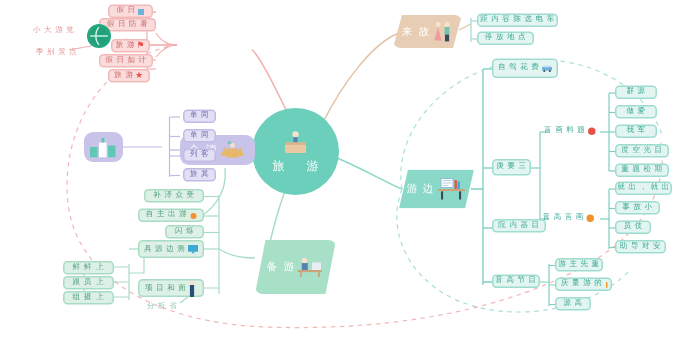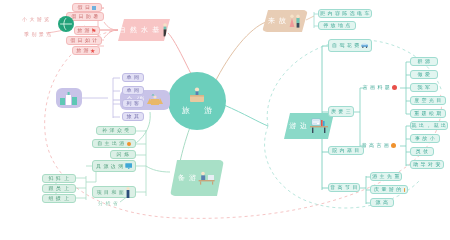--- a/index.html
+++ b/index.html
@@ -177,28 +177,20 @@
   <div id="center-node" style="left:168px;top:72px;width:58px;height:58px;">
     <svg width="20" height="16" viewBox="0 0 20 16">
       <circle cx="10" cy="2.6" r="2.1" fill="#f6e2c8"></circle>
       <rect x="8.6" y="4.4" width="2.8" height="4" fill="#5b7fb0"></rect>
       <rect x="3" y="8" width="14" height="7" rx="1" fill="#e8c9a0"></rect>
       <rect x="3" y="8" width="14" height="1.6" fill="#d9b488"></rect>
     </svg>
     <span class="clab">旅 游</span>
   </div>
 
-  <div class="hex pinkbig" style="left:118px;top:19px;width:52px;height:22px;">
-    <span>自 然 水 基</span>
-    <svg class="inline-ico" width="8" height="14" viewBox="0 0 8 14">
-      <circle cx="4" cy="2" r="1.8" fill="#f6e2c8"></circle>
-      <rect x="2.6" y="3.6" width="2.8" height="3" fill="#6fc3b2"></rect>
-      <rect x="2.6" y="6.4" width="2.8" height="7" fill="#3a3a3a"></rect>
-    </svg>
-  </div>
 
   <div class="node chip pink" style="left:72px;top:3px;width:30px;height:9px;">
     <span>假 日</span>
     <span style="display:inline-block;width:4px;height:4px;background:#6fb0dd;margin-left:2px;"></span>
   </div>
   <div class="node chip pink" style="left:66px;top:12px;width:38px;height:9px;">
     <span>假 日 防 暑</span>
   </div>
   <div class="node chip pink" style="left:74px;top:26px;width:26px;height:9px;">
     <span>旅 游</span>
@@ -303,21 +295,21 @@
       <path d="M4 4 L1.6 13 H6.4 Z" fill="#f09a9a"></path>
       <circle cx="10" cy="2.2" r="1.7" fill="#f6e2c8"></circle>
       <rect x="8.4" y="4" width="3.2" height="5" fill="#6fc3b2"></rect>
       <rect x="8.6" y="9" width="2.8" height="4.6" fill="#3a4a5a"></rect>
     </svg>
   </div>
 
   <div class="node chip teal" style="left:318px;top:9px;width:54px;height:9px;">距 内 容 陈 选 电 车</div>
   <div class="node chip teal" style="left:318px;top:21px;width:38px;height:9px;">停 放 地 点</div>
 
-  <div class="hex tealbig" style="left:284px;top:113px;width:50px;height:26px;font-family:Liberation Serif, serif;">
+  <div class="hex tealbig" style="left:266px;top:113px;width:50px;height:26px;font-family:Liberation Serif, serif;">
     <span>游 边</span>
     <svg class="inline-ico" width="20" height="16" viewBox="0 0 20 16">
       <rect x="3" y="1" width="8" height="6" fill="#ffffff" stroke="#8fb6d8" stroke-width=".6"></rect>
       <path d="M4 2.4 H10 M4 4 H10 M4 5.6 H8" stroke="#9fc4e0" stroke-width=".5"></path>
       <rect x="1" y="8" width="18" height="1.4" fill="#c9a37a"></rect>
       <rect x="12" y="2" width="1.6" height="6" fill="#e8504a"></rect>
       <rect x="14" y="3" width="1.6" height="5" fill="#3fa7d6"></rect>
       <rect x="3" y="9.6" width="1.4" height="5.4" fill="#3a4a5a"></rect>
       <rect x="15" y="9.6" width="1.4" height="5.4" fill="#3a4a5a"></rect>
     </svg>

